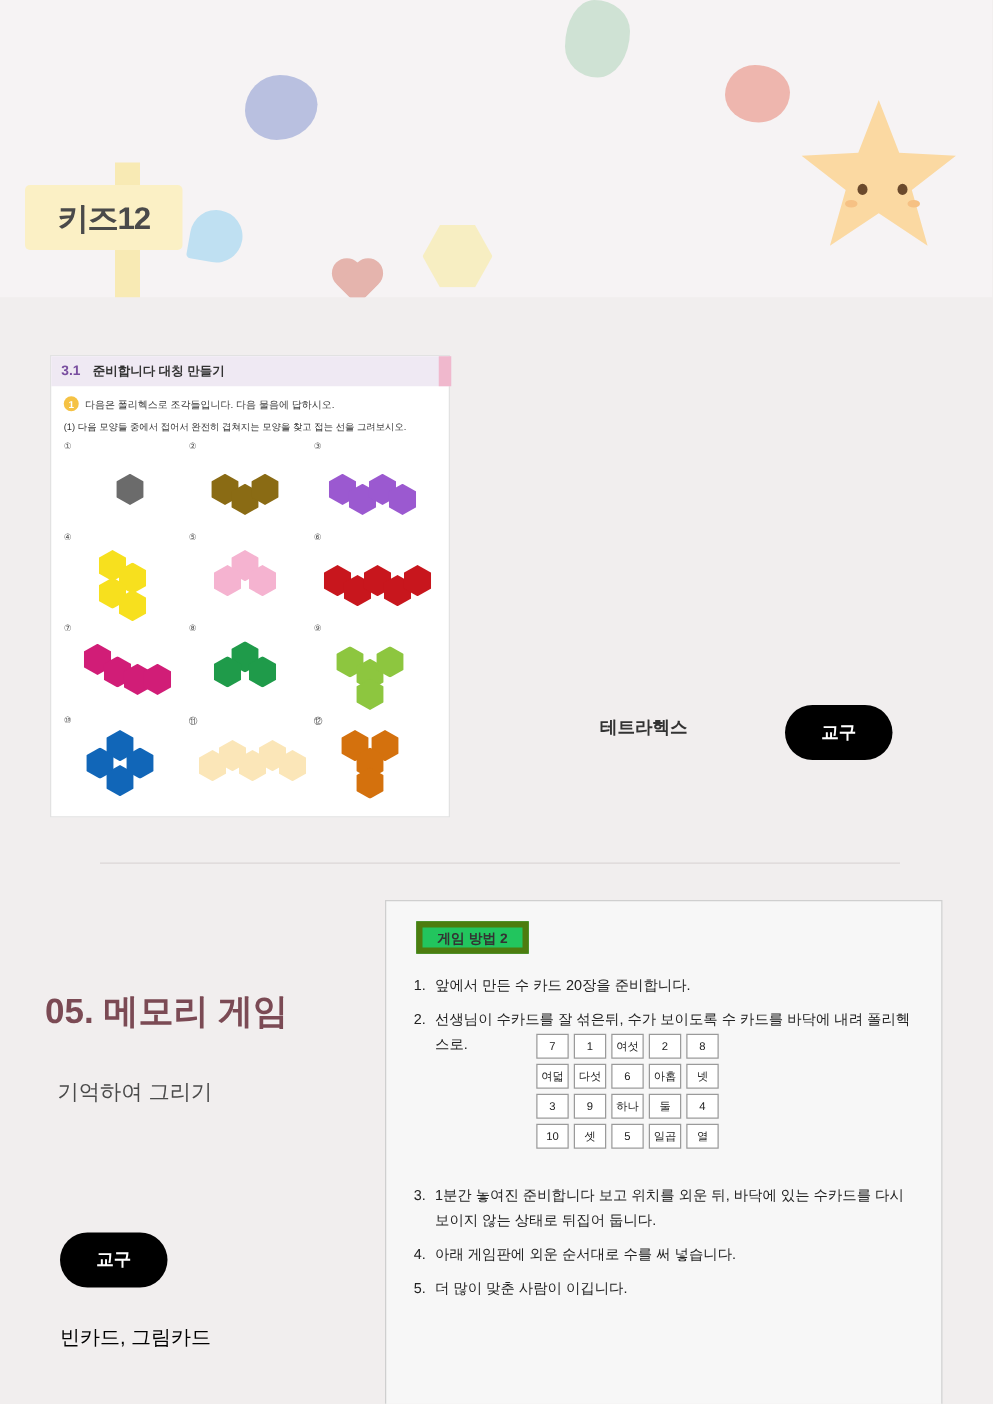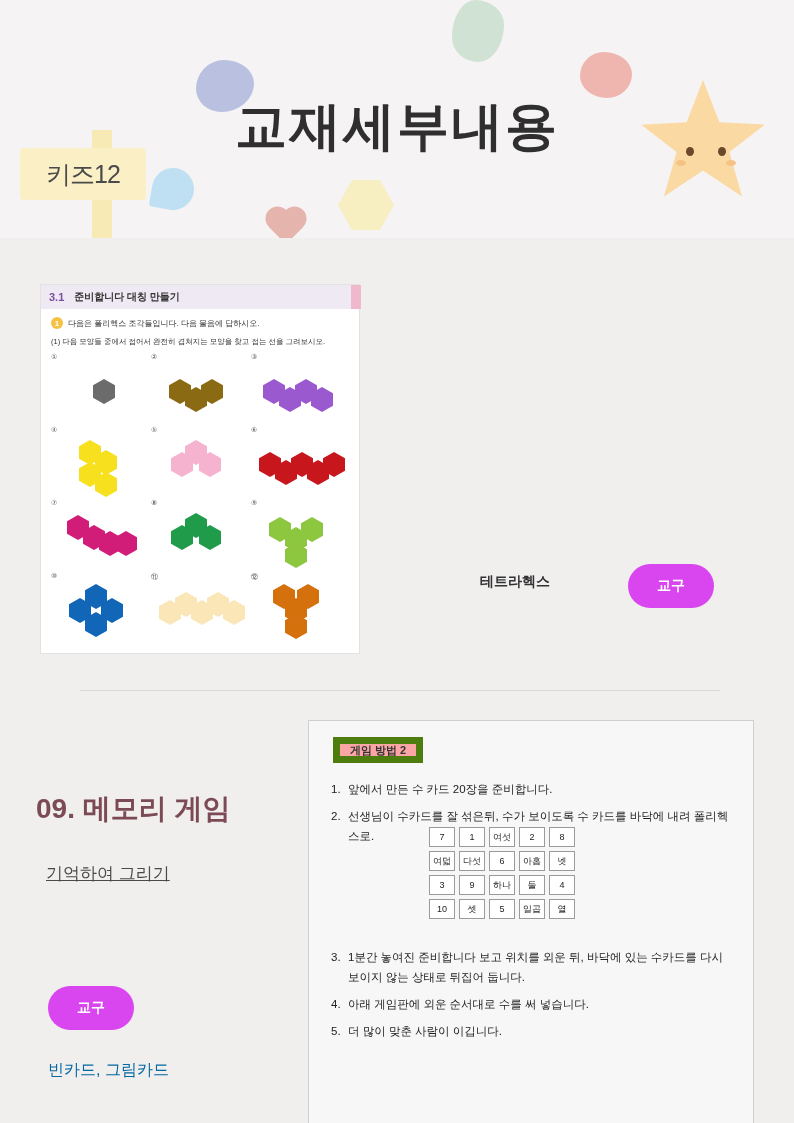--- a/index.html
+++ b/index.html
@@ -77,21 +77,21 @@
   .post-v {
     position:absolute; left:72px; top:0px; width:20px; height:110px;
     background:#f8eab4;
   }
   .signboard {
     position:absolute; left:0px; top:18px; width:126px; height:52px;
     background:#fbf0c5; border-radius:4px;
     display:flex; align-items:center; justify-content:center;
   }
   .signboard span {
-    font-size:25px; font-weight:normal; color:#4a4a4a; letter-spacing:-1px;
+    font-size:25px; font-weight:bold; color:#4a4a4a; letter-spacing:-1px;
   }
 
   
   .body-area { position:absolute; top:238px; left:0; width:794px; height:885px; background:#f1eeee; }
 
   
   .sheet {
     position:absolute; left:40px; top:46px; width:320px; height:370px;
     background:#ffffff; border:1px solid #e2e2e2;
   }
@@ -129,49 +129,49 @@
   }
   .sec03-sub {
     position:absolute; left:440px; top:188px;
     font-size:17px; color:#4a4a4a; line-height:28px;
   }
   .sec03-tool {
     position:absolute; left:480px; top:335px;
     font-size:14px; font-weight:bold; color:#333;
   }
   .pill {
-    background:#d946ef; color:#ffffff; font-size:14px; font-weight:bold;
+    background:#000000; color:#ffffff; font-size:14px; font-weight:bold;
     border-radius:22px; width:86px; height:44px;
     display:flex; align-items:center; justify-content:center;
   }
   .pill-03 { position:absolute; left:628px; top:326px; }
 
   
   .sec04-title {
     position:absolute; left:36px; top:552px;
     font-size:28px; font-weight:bold; color:#7b4a54;
   }
   .sec04-sub {
     position:absolute; left:46px; top:622px;
-    font-size:17px; color:#4a4a4a; line-height:28px;text-decoration:underline;
+    font-size:17px; color:#4a4a4a; line-height:28px;
   }
   .pill-04 { position:absolute; left:48px; top:748px; }
   .sec04-tool {
     position:absolute; left:48px; top:822px;
-    font-size:16px; color:#0369a1;
+    font-size:16px; color:#000000;
   }
 
   
   .panel {
     position:absolute; left:308px; top:482px; width:446px; height:572px;
     background:#f7f7f7; border:1px solid #cfcfcf;
   }
   .panel-head {
     position:absolute; left:24px; top:16px; width:90px; height:26px;
-    background:#fca5a5; border:7px solid #4d7c0f;
+    background:#22c55e; border:5px solid #4d7c0f;
     display:flex; align-items:center; justify-content:center;
     font-size:11px; font-weight:bold; color:#333;
   }
   .rules { position:absolute; left:22px; top:58px; width:404px; }
   .rule { display:flex; font-size:11.5px; color:#222; line-height:20px; margin-bottom:7px; }
   .rule .n { width:17px; flex:0 0 17px; }
   .rule .tx { flex:1; }
 
   .cards-wrap { position:absolute; left:120px; top:106px; }
   .cardrow { display:flex; gap:4px; margin-bottom:4px; }
@@ -190,42 +190,41 @@
   <div class="deco blob-salmon"></div>
   <div class="deco blob-hex"></div>
   <div class="deco blob-drop"></div>
   <div class="deco heart"></div>
   <div class="deco star"></div>
   <div class="star-eye l"></div>
   <div class="star-eye r"></div>
   <div class="star-cheek l"></div>
   <div class="star-cheek r"></div>
 
-  <div class="title-main">교재세부내용</div>
 
   <div class="signpost">
     <div class="post-v"></div>
 
     <div class="signboard">
       <span>키즈12</span>
     </div>
   </div>
 </div>
 
 <div class="body-area">
 
   <div class="sheet">
     <div class="sheet-head">
       <div class="num">3.1</div>
       <div class="t">준비합니다 대칭 만들기</div>
       <div class="bar"></div>
     </div>
     <div class="sheet-q">
       <span class="circ-num">1</span>
-      <span>다음은 폴리헥스 조각들입니다. 다음 물음에 답하시오.</span>
+      <span>다음은 폴리헥스로 조각들입니다. 다음 물음에 답하시오.</span>
     </div>
     <div class="sheet-q2">(1) 다음 모양들 중에서 접어서 완전히 겹쳐지는 모양을 찾고 접는 선을 그려보시오.</div>
     <div class="grid-items" id="sheet-grid">
         <div class="gi" style="left: 0px; top: 0px;">
           <div class="lbl">①</div>
           <div class="art">
             <div class="hx" style="left: 34px; top: 16px; background: rgb(107, 107, 107);"></div>
           </div>
         </div>
         <div class="gi" style="left: 100px; top: 0px;">
@@ -327,21 +326,21 @@
           </div>
         </div>
       </div>
   </div>
 
   <div class="sec03-tool">테트라헥스</div>
   <div class="pill pill-03">교구</div>
 
   <div class="divider"></div>
 
-  <div class="sec04-title">09. 메모리 게임</div>
+  <div class="sec04-title">05. 메모리 게임</div>
   <div class="sec04-sub">
     <div>기억하여 그리기</div>
   </div>
   <div class="pill pill-04">교구</div>
   <div class="sec04-tool">빈카드, 그림카드</div>
 
   <div class="panel">
     <div class="panel-head">게임 방법 2</div>
     <div class="rules" id="rules-top">
         <div class="rule">

